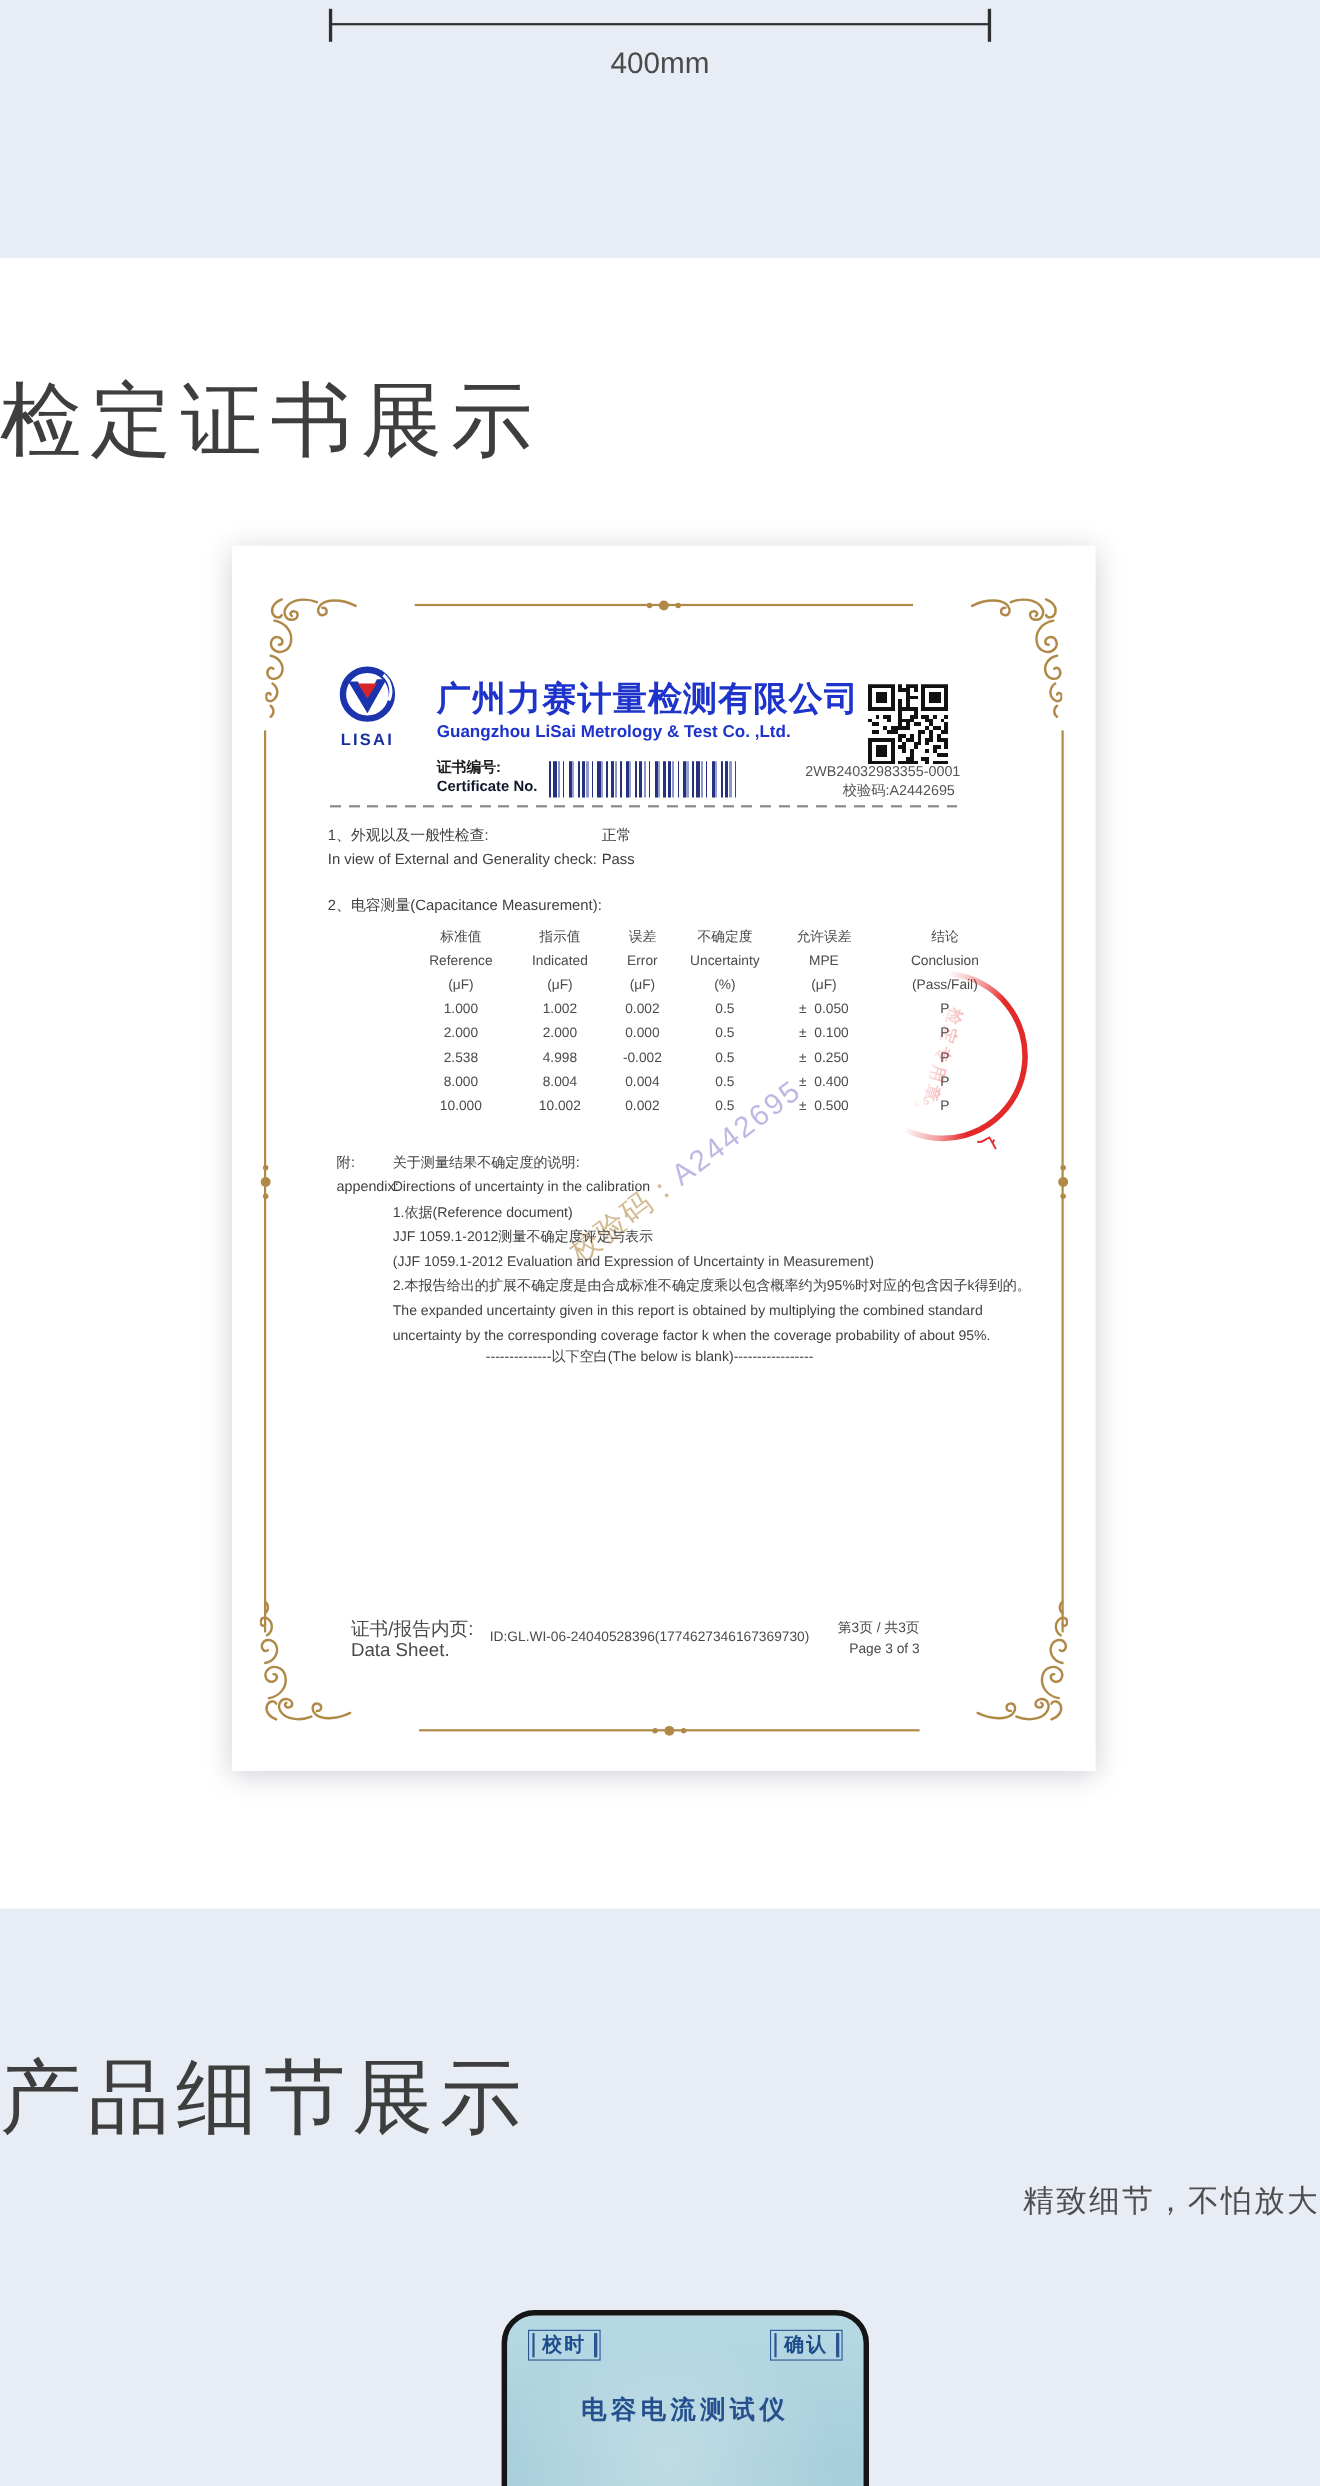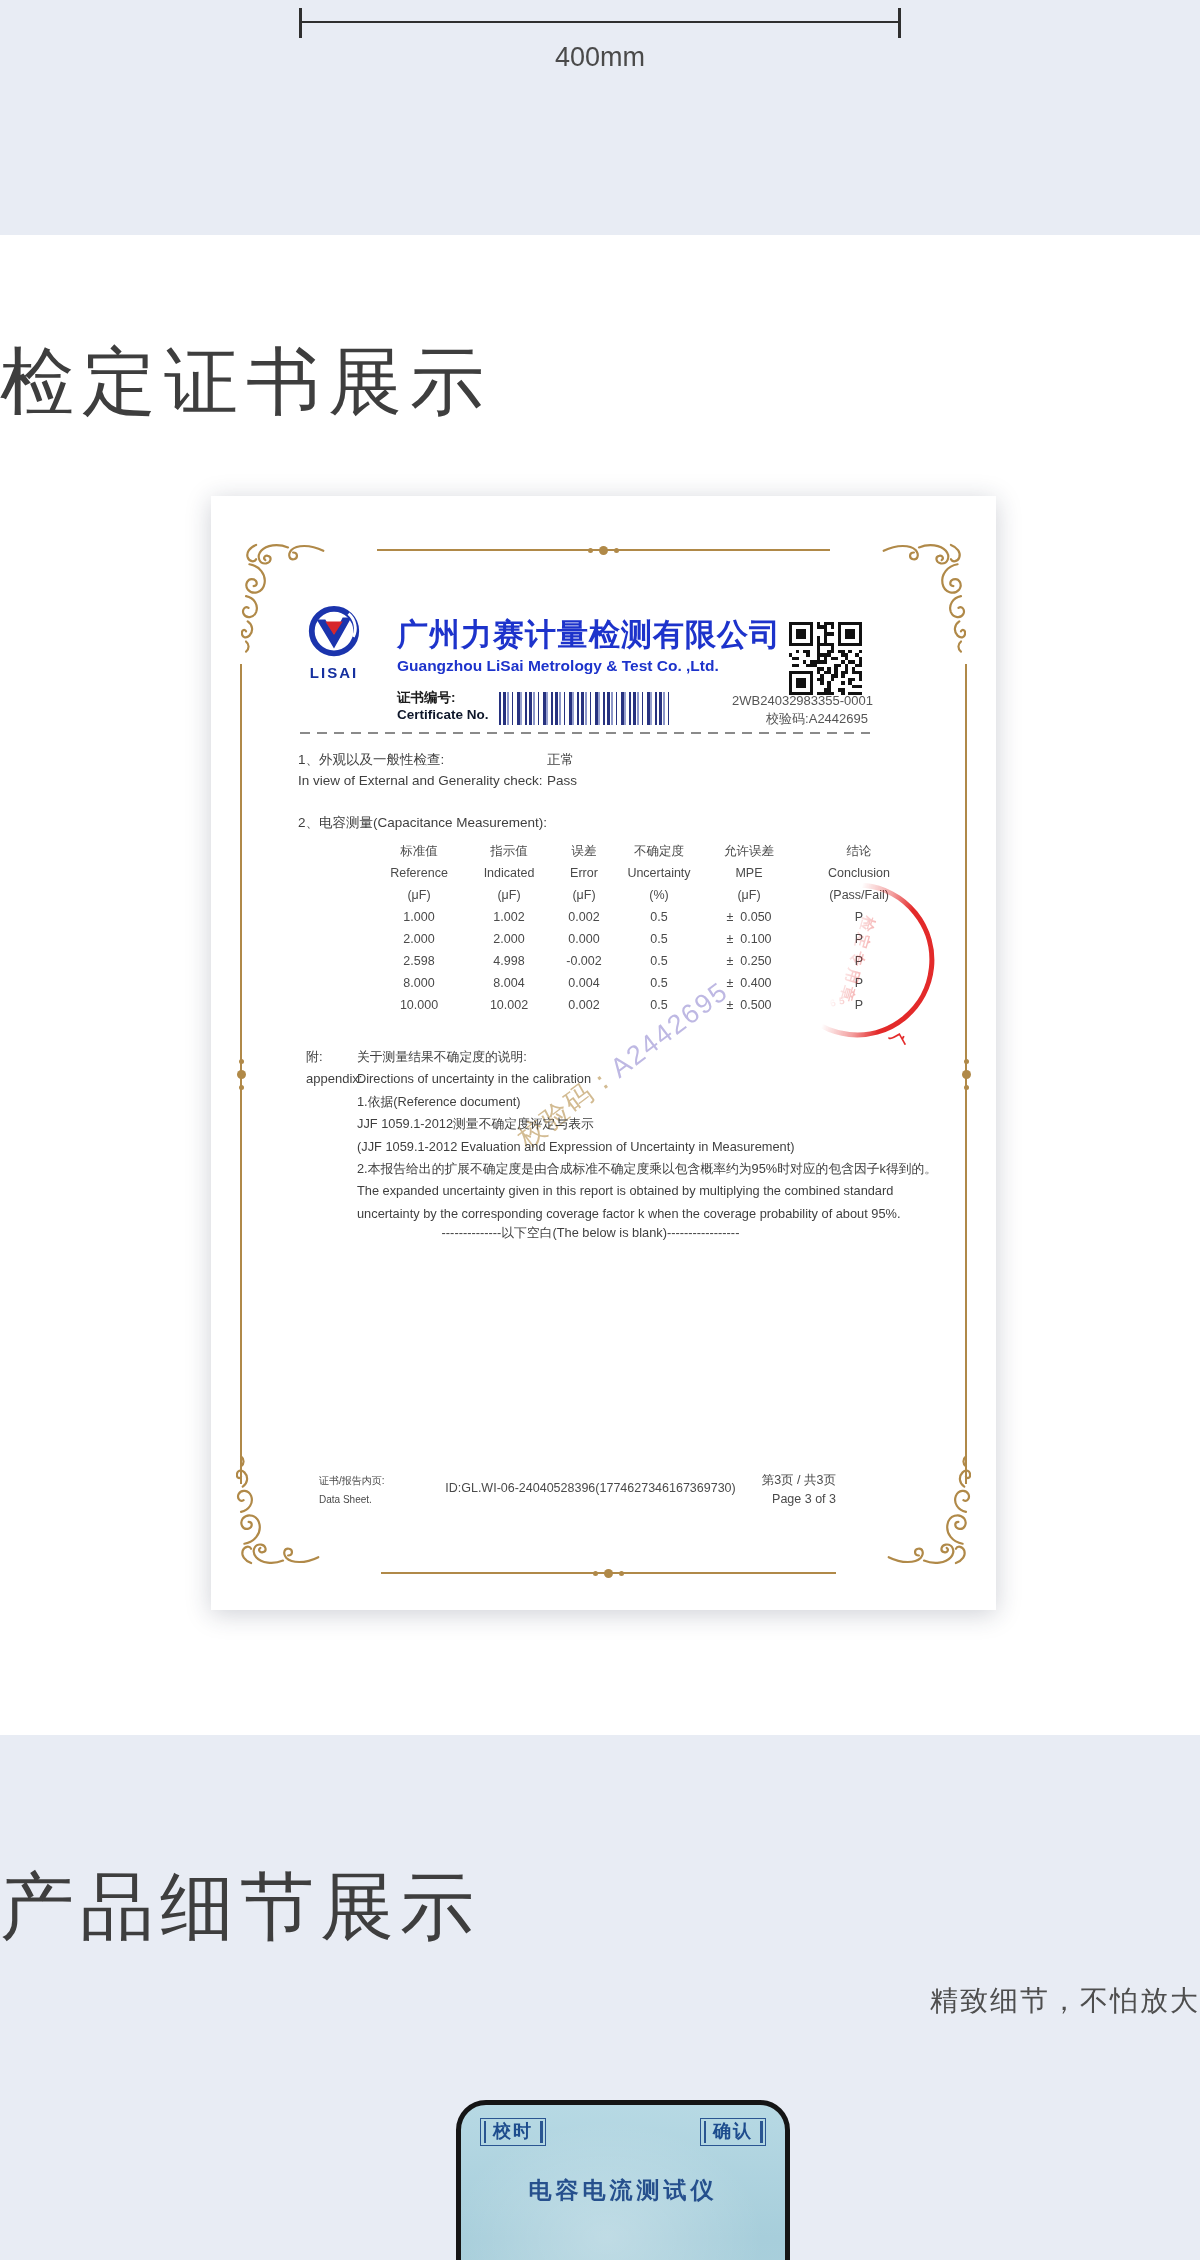--- a/index.html
+++ b/index.html
@@ -98,21 +98,21 @@
              letter-spacing:2px;transform:rotate(-37deg);white-space:nowrap;z-index:0;}
   .wm-cn{color:#c8ab78;opacity:.8;} .wm-code{color:#b7b1e0;opacity:.9;}
 
   
   .stamp{position:absolute;left:560px;top:378px;width:172px;height:172px;z-index:2;
          transform:rotate(6deg);opacity:.95;
          -webkit-mask-image:linear-gradient(100deg,transparent 42%,rgba(0,0,0,.45) 58%,#000 70%);
          mask-image:linear-gradient(100deg,transparent 42%,rgba(0,0,0,.45) 58%,#000 70%);}
 
   
-  .ft-left{position:absolute;left:108px;top:975px;font-size:10px;color:#4a4a4a;line-height:19px;}
+  .ft-left{position:absolute;left:108px;top:975px;font-size:17px;color:#4a4a4a;line-height:19px;}
   .ft-id{position:absolute;left:0;right:26px;top:985px;text-align:center;
          font-size:12.5px;color:#4a4a4a;}
   .ft-right{position:absolute;right:160px;top:975px;font-size:12.5px;color:#4a4a4a;
             line-height:19px;text-align:right;}
 
   
   .device{position:absolute;left:456px;top:2100px;width:324px;height:220px;
           border:5px solid #151515;border-radius:30px;overflow:hidden;
           background:linear-gradient(180deg,#b7d9e4,#a7cedb 60%,#abd0dc);}
   .device .glow{position:absolute;inset:0;
@@ -375,21 +375,21 @@
     <span>0.002</span>
     <span>0.5</span>
     <span>±  0.050</span>
     <span>P</span>
     <span>2.000</span>
     <span>2.000</span>
     <span>0.000</span>
     <span>0.5</span>
     <span>±  0.100</span>
     <span>P</span>
-    <span>2.598</span>
+    <span>2.538</span>
     <span>4.998</span>
     <span>-0.002</span>
     <span>0.5</span>
     <span>±  0.250</span>
     <span>P</span>
     <span>8.000</span>
     <span>8.004</span>
     <span>0.004</span>
     <span>0.5</span>
     <span>±  0.400</span>

